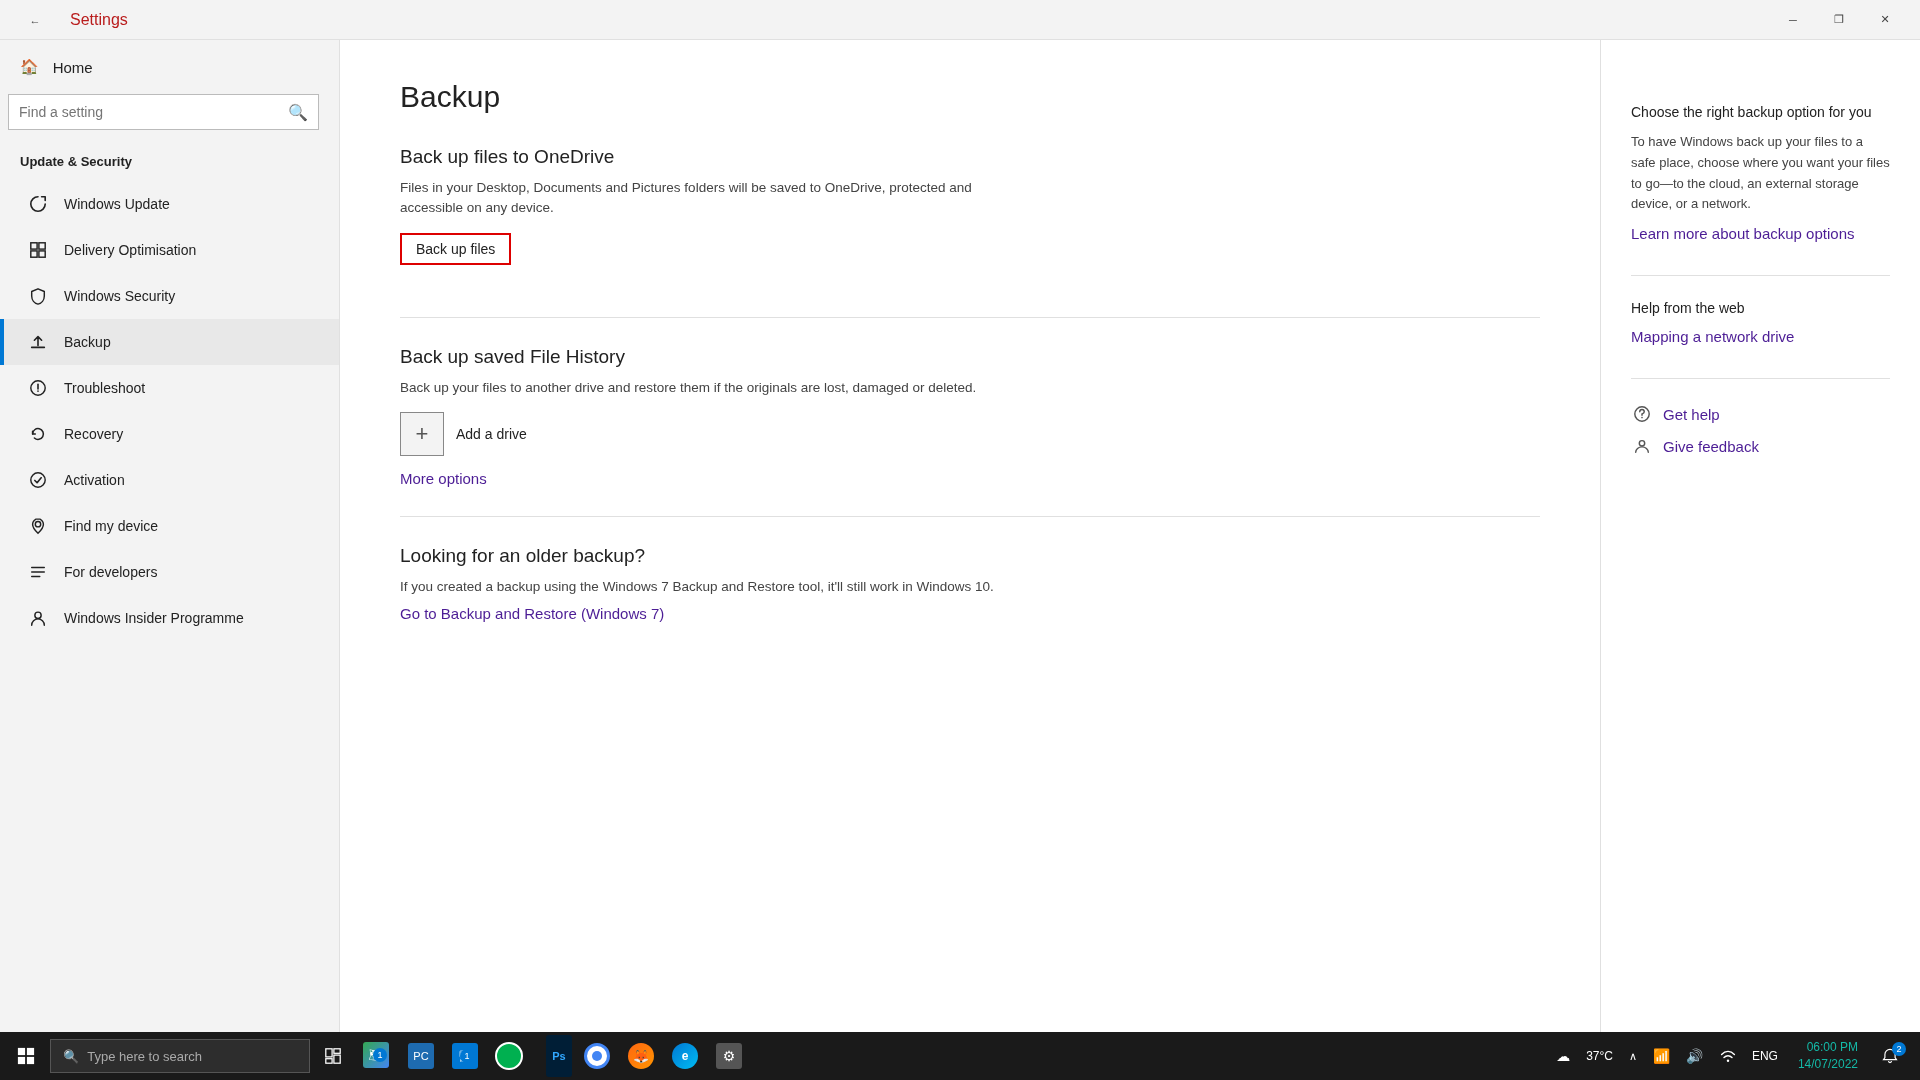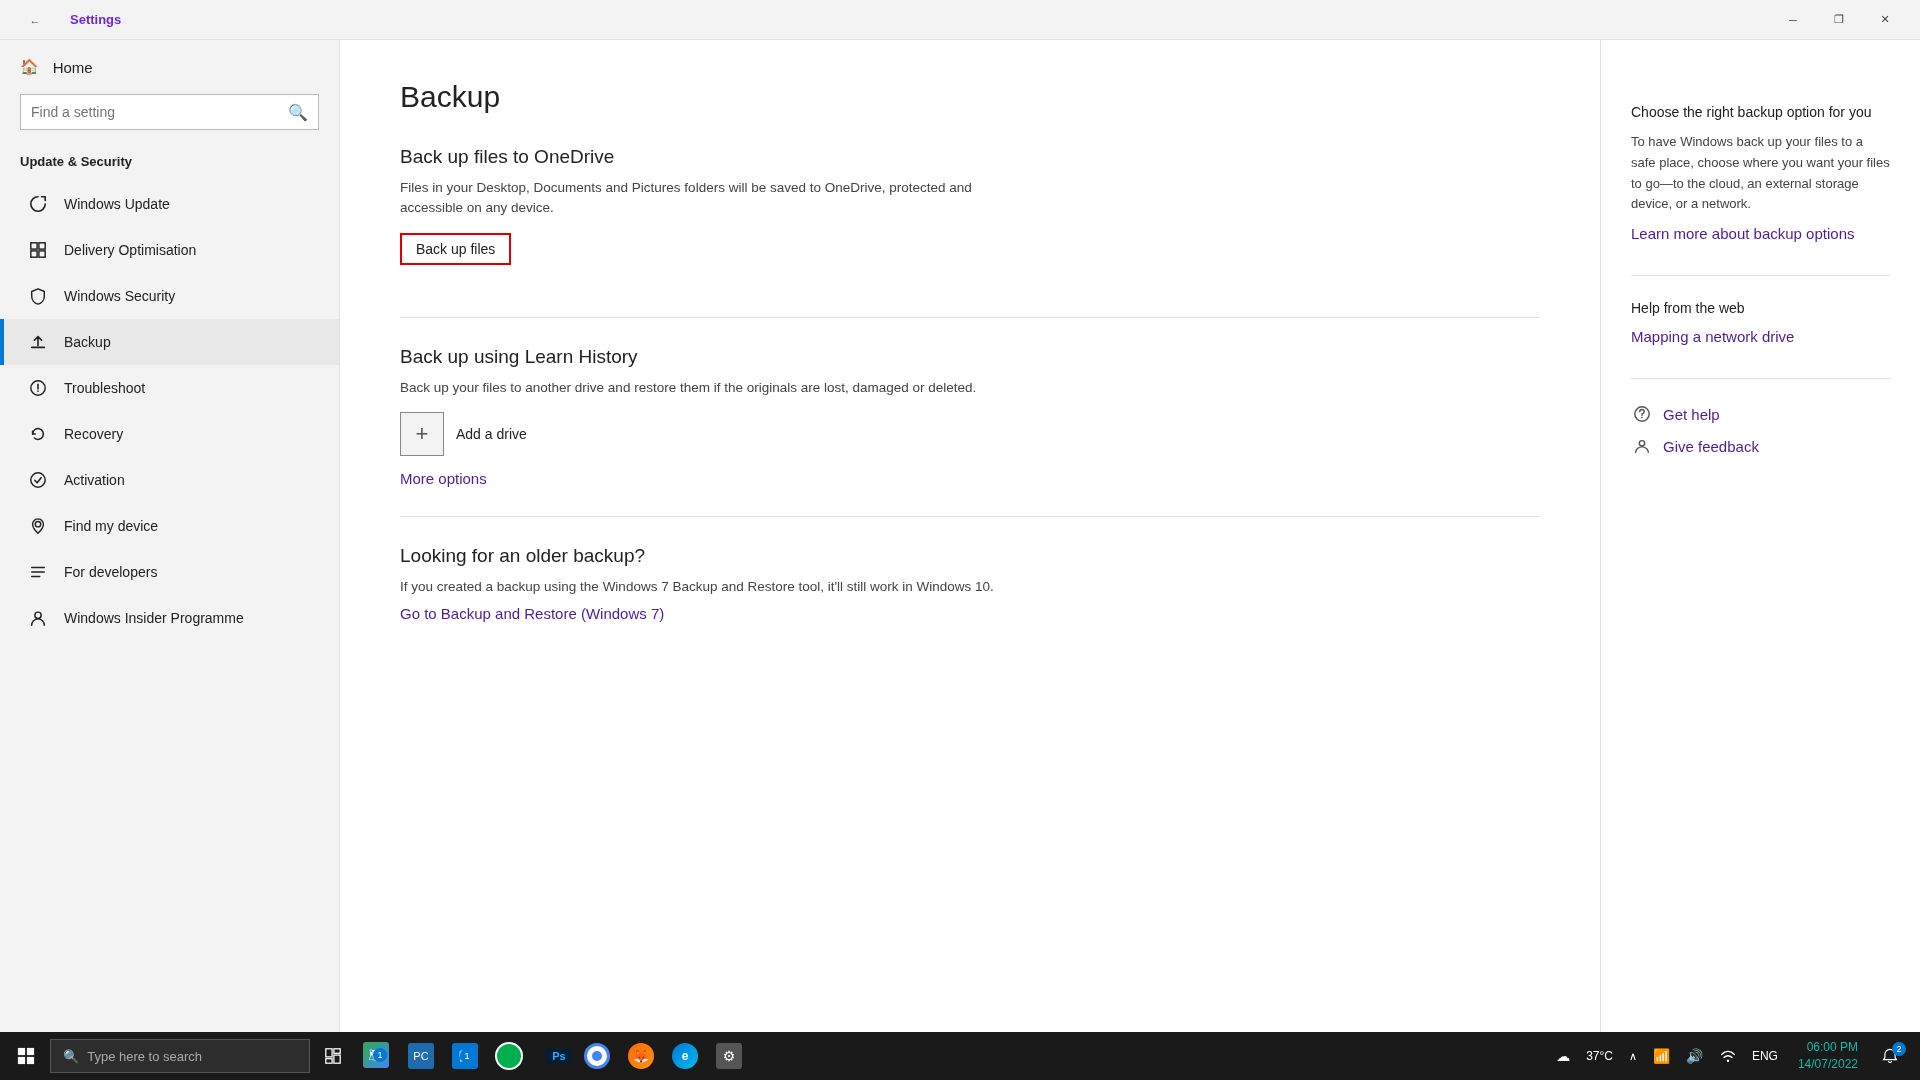--- a/index.html
+++ b/index.html
@@ -9,21 +9,21 @@
     .titlebar {
       height: 40px;
       background: #f3f3f3;
       display: flex;
       align-items: center;
       padding: 0 12px;
       border-bottom: 1px solid #e0e0e0;
       flex-shrink: 0;
     }
     .titlebar-left { display: flex; align-items: center; gap: 12px; }
-    .titlebar-title { font-size: 13px; color: #6d28d9; font-weight: bold; }
+    .titlebar-title { font-size: 16px; color: #b91c1c; }
     .titlebar-controls { margin-left: auto; display: flex; gap: 0; }
     .titlebar-btn {
       width: 46px; height: 40px;
       display: flex; align-items: center; justify-content: center;
       font-size: 11px; color: #444;
       cursor: pointer; background: transparent; border: none;
     }
 
     
     .app-body { display: flex; flex: 1; overflow: hidden; }
@@ -40,21 +40,21 @@
       padding-bottom: 20px;
     }
     .sidebar-home {
       display: flex; align-items: center; gap: 14px;
       padding: 18px 20px;
       cursor: pointer;
       font-size: 15px;
       color: #222;
     }
     .sidebar-search-wrap {
-      padding: 0 20px 14px 20px;
+      padding: 0 20px 14px 8px;
     }
     .sidebar-search {
       width: 100%;
       height: 36px;
       border: 1px solid #bbb;
       background: white;
       display: flex;
       align-items: center;
       padding: 0 10px;
       gap: 8px;
@@ -434,21 +434,21 @@
     <h1 class="page-title">Backup</h1>
 
     
     <h2 class="section-title">Back up files to OneDrive</h2>
     <p class="section-desc">Files in your Desktop, Documents and Pictures folders will be saved to OneDrive, protected and accessible on any device.</p>
     <button class="btn-outlined">Back up files</button>
 
     <hr class="section-divider">
 
     
-    <h2 class="section-title">Back up using Learn History</h2>
+    <h2 class="section-title">Back up saved File History</h2>
     <p class="section-desc">Back up your files to another drive and restore them if the originals are lost, damaged or deleted.</p>
     <div class="add-drive-btn">
       <div class="plus-box">+</div>
       <span class="add-drive-label">Add a drive</span>
     </div>
     <a class="link-blue">More options</a>
 
     <hr class="section-divider">
 
     
@@ -541,21 +541,21 @@
       <span style="color:white;font-size:11px;">🖥</span>
       <div class="badge">1</div>
     </div>
   </div>
 
   <div class="taskbar-app-icon">
     <div class="app-icon-circle" style="background:#00b050;width:28px;height:28px;border-radius:50%;border:2px solid #fff;"></div>
   </div>
 
   <div class="taskbar-app-icon">
-    <div style="width:26px;height:14px;background:#001e36;border-radius:3px;display:flex;align-items:center;justify-content:center;margin-left:12px;">
+    <div style="width:26px;height:42px;background:#001e36;border-radius:3px;display:flex;align-items:center;justify-content:center;margin-left:12px;">
       <span style="color:#31a8ff;font-size:11px;font-weight:bold;">Ps</span>
     </div>
   </div>
 
   <div class="taskbar-app-icon">
     <div style="width:26px;height:26px;border-radius:50%;border:3px solid #4285f4;display:flex;align-items:center;justify-content:center;background:white;">
       <div style="width:10px;height:10px;border-radius:50%;background:#4285f4;"></div>
     </div>
   </div>
 

